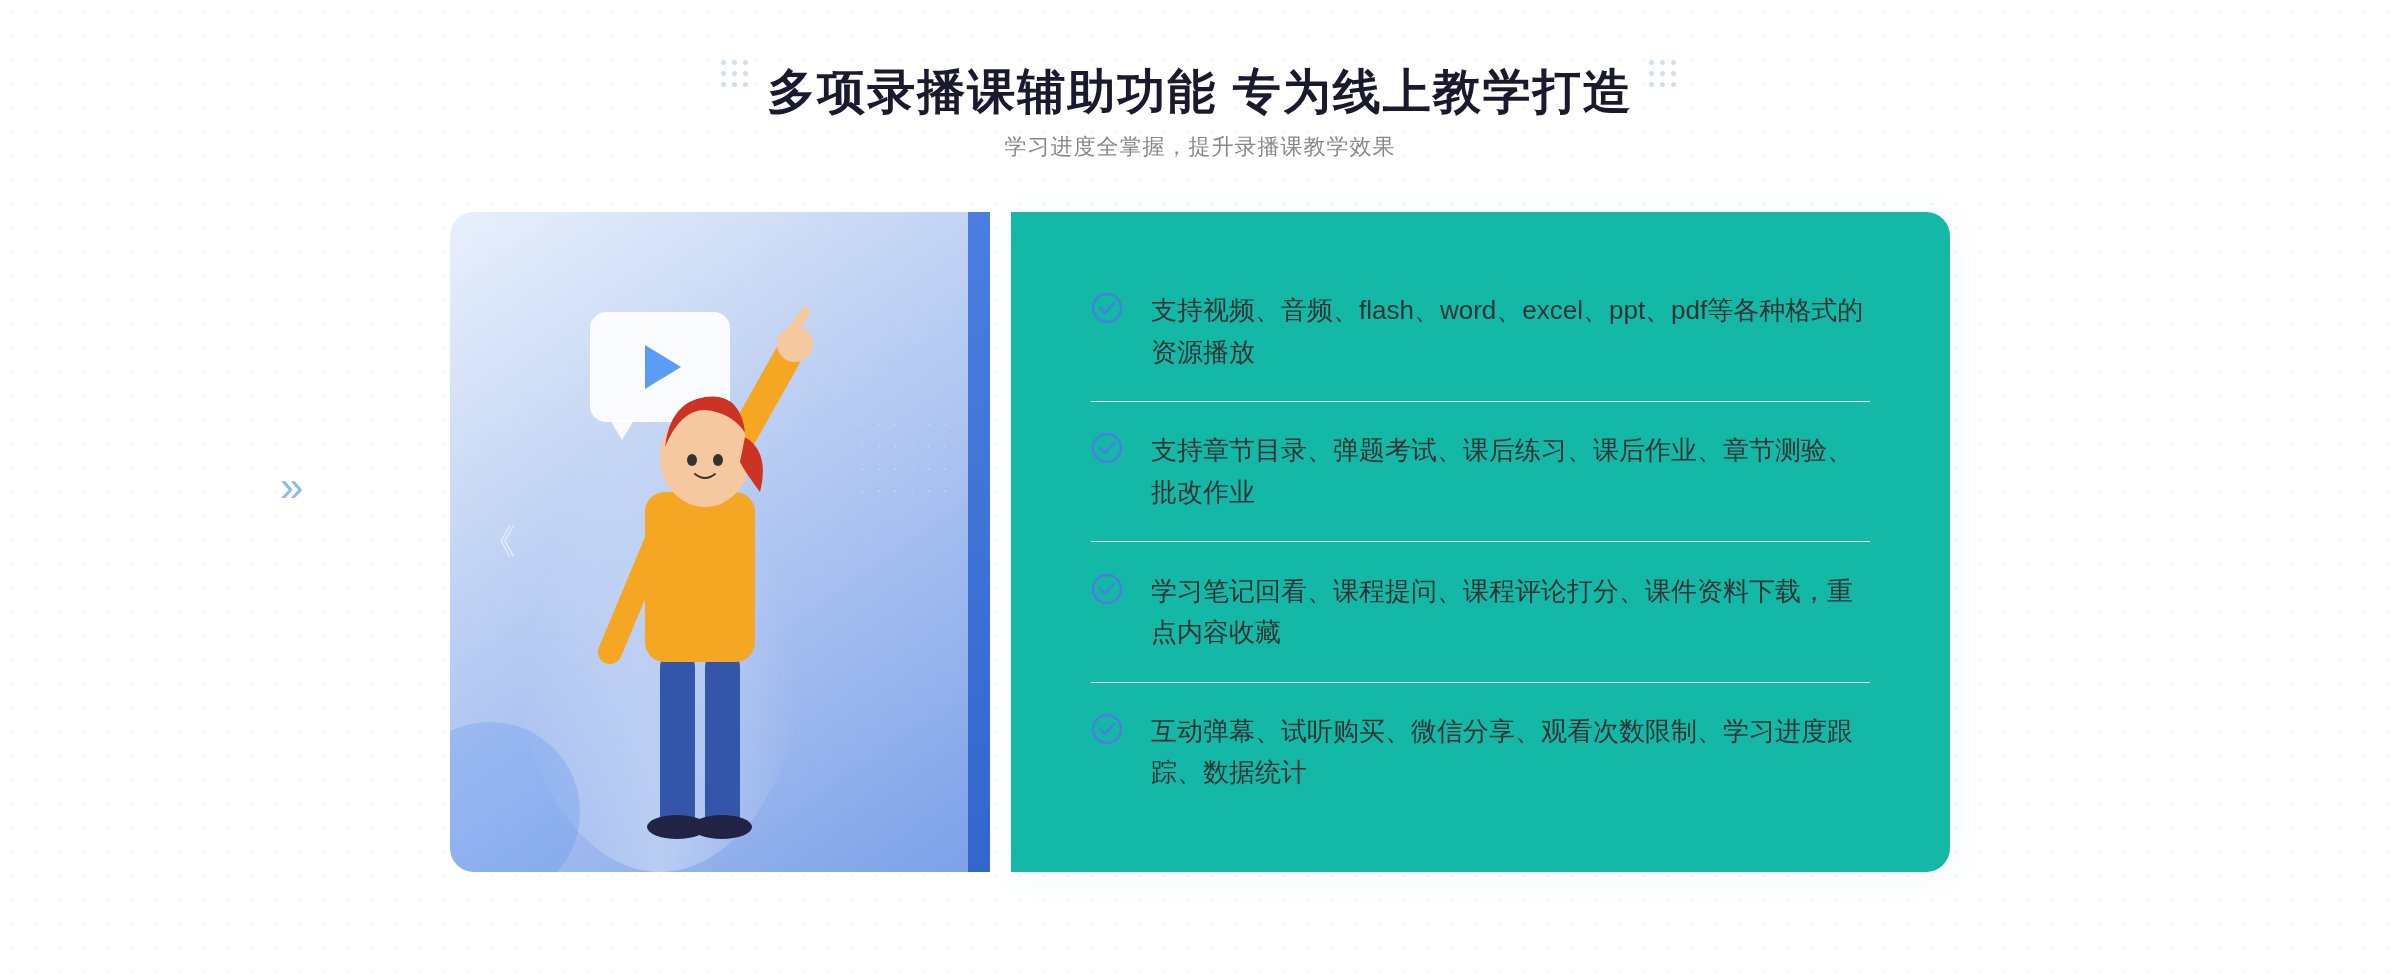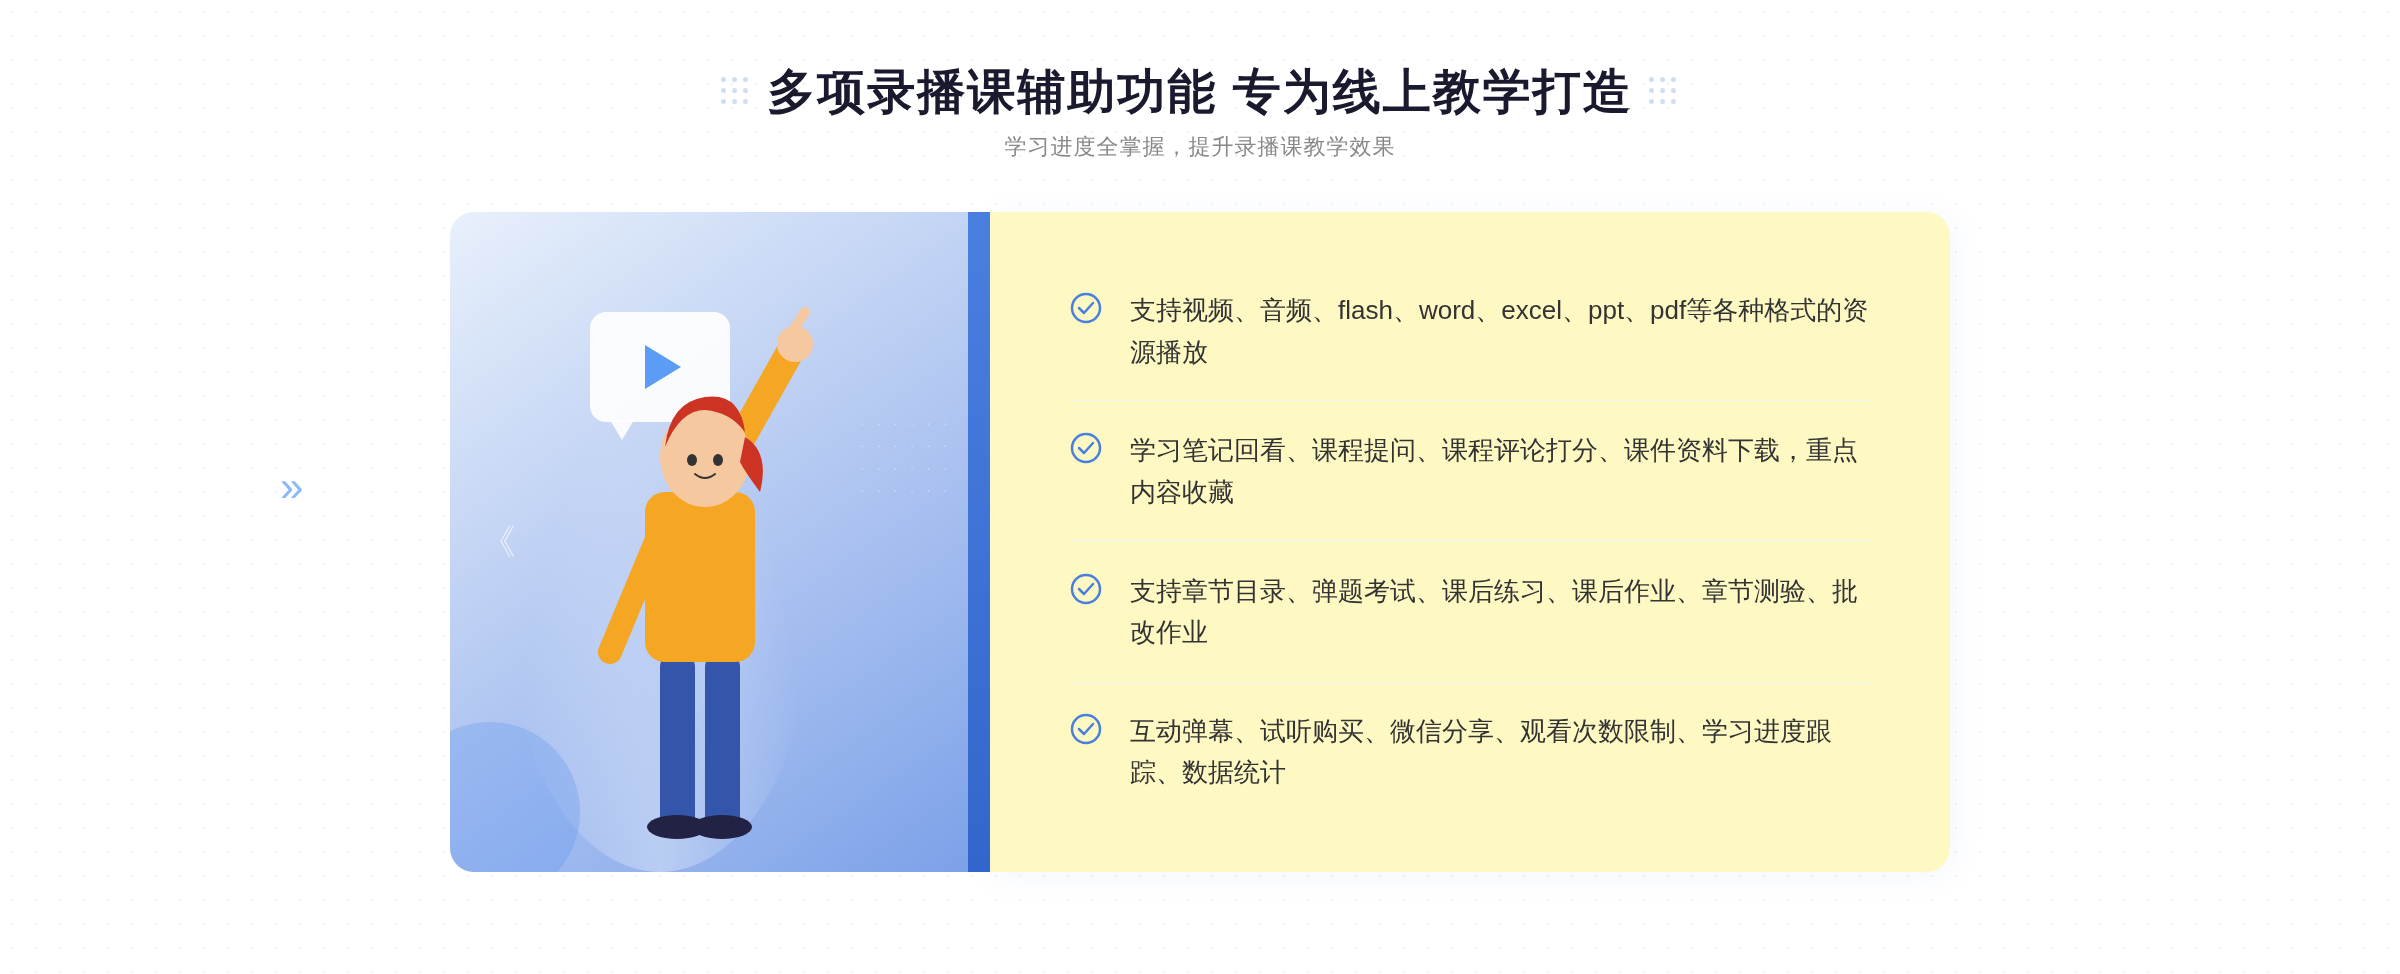--- a/index.html
+++ b/index.html
@@ -39,21 +39,20 @@
 
     .header-section {
       text-align: center;
       margin-bottom: 50px;
       position: relative;
       z-index: 1;
     }
 
     .header-title-row {
       display: flex;
-      align-items: center;
       justify-content: center;
       gap: 16px;
     }
 
     .dot-grid {
       display: grid;
       grid-template-columns: repeat(3, 8px);
       grid-template-rows: repeat(3, 8px);
       gap: 3px;
     }
@@ -192,27 +191,28 @@
       left: -50px;
       width: 180px;
       height: 180px;
       border-radius: 50%;
       background: rgba(80, 140, 240, 0.25);
     }
 
     
     .features-panel {
       flex: 1;
-      background: #fef9c3;
+      background: #14b8a6;
       border-radius: 0 24px 24px 0;
       padding: 50px 80px;
       display: flex;
       flex-direction: column;
       justify-content: space-around;
       box-shadow: 4px 4px 30px rgba(100,140,220,0.08);
+      margin-left: 21px;
     }
 
     .feature-item {
       display: flex;
       align-items: flex-start;
       gap: 28px;
       padding: 28px 0;
       border-bottom: 1px solid #f0f4fa;
     }
 
@@ -355,31 +355,31 @@
         <p class="feature-text">支持视频、音频、flash、word、excel、ppt、pdf等各种格式的资源播放</p>
       </div>
 
       <div class="feature-item">
         <div class="check-icon">
           <svg viewBox="0 0 32 32" fill="none" xmlns="http://www.w3.org/2000/svg">
             <circle cx="16" cy="16" r="14" stroke="#4a7fe0" stroke-width="2.5"></circle>
             <polyline points="9,16 14,21 23,11" stroke="#4a7fe0" stroke-width="2.5" stroke-linecap="round" stroke-linejoin="round"></polyline>
           </svg>
         </div>
-        <p class="feature-text">学习笔记回看、课程提问、课程评论打分、课件资料下载，重点内容收藏</p>
+        <p class="feature-text">支持章节目录、弹题考试、课后练习、课后作业、章节测验、批改作业</p>
       </div>
 
       <div class="feature-item">
         <div class="check-icon">
           <svg viewBox="0 0 32 32" fill="none" xmlns="http://www.w3.org/2000/svg">
             <circle cx="16" cy="16" r="14" stroke="#4a7fe0" stroke-width="2.5"></circle>
             <polyline points="9,16 14,21 23,11" stroke="#4a7fe0" stroke-width="2.5" stroke-linecap="round" stroke-linejoin="round"></polyline>
           </svg>
         </div>
-        <p class="feature-text">支持章节目录、弹题考试、课后练习、课后作业、章节测验、批改作业</p>
+        <p class="feature-text">学习笔记回看、课程提问、课程评论打分、课件资料下载，重点内容收藏</p>
       </div>
 
       <div class="feature-item">
         <div class="check-icon">
           <svg viewBox="0 0 32 32" fill="none" xmlns="http://www.w3.org/2000/svg">
             <circle cx="16" cy="16" r="14" stroke="#4a7fe0" stroke-width="2.5"></circle>
             <polyline points="9,16 14,21 23,11" stroke="#4a7fe0" stroke-width="2.5" stroke-linecap="round" stroke-linejoin="round"></polyline>
           </svg>
         </div>
         <p class="feature-text">互动弹幕、试听购买、微信分享、观看次数限制、学习进度跟踪、数据统计</p>

